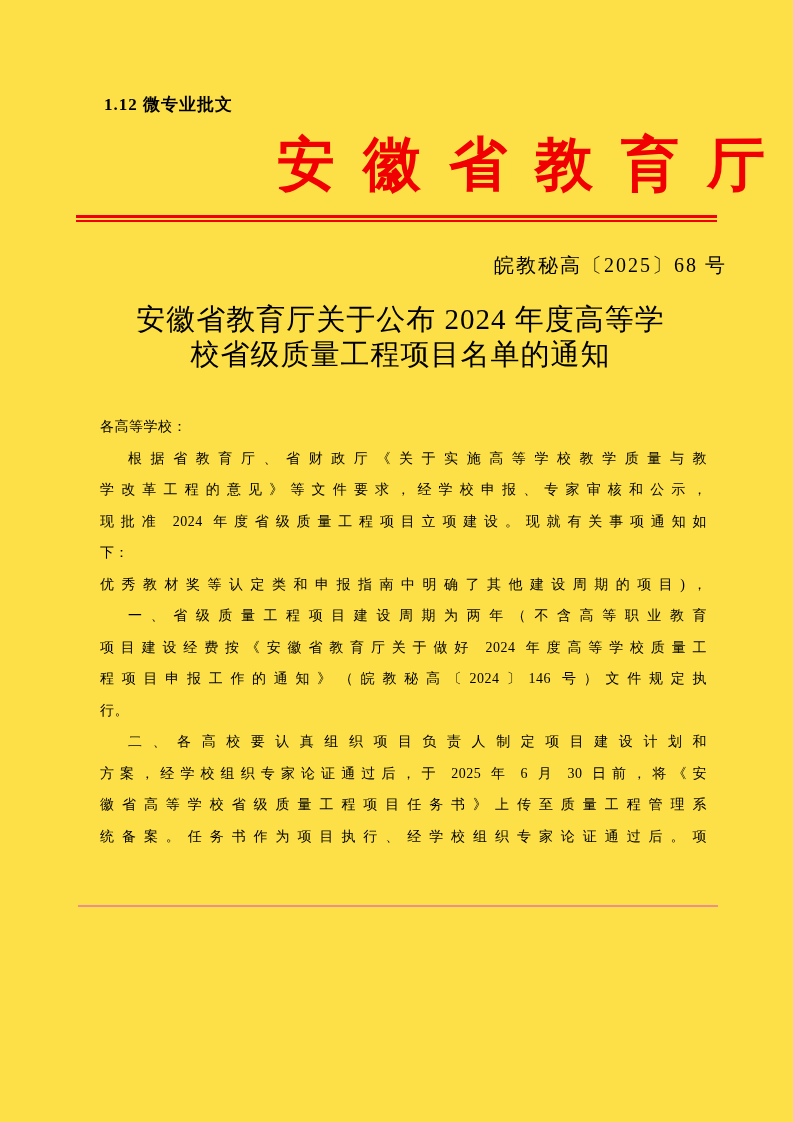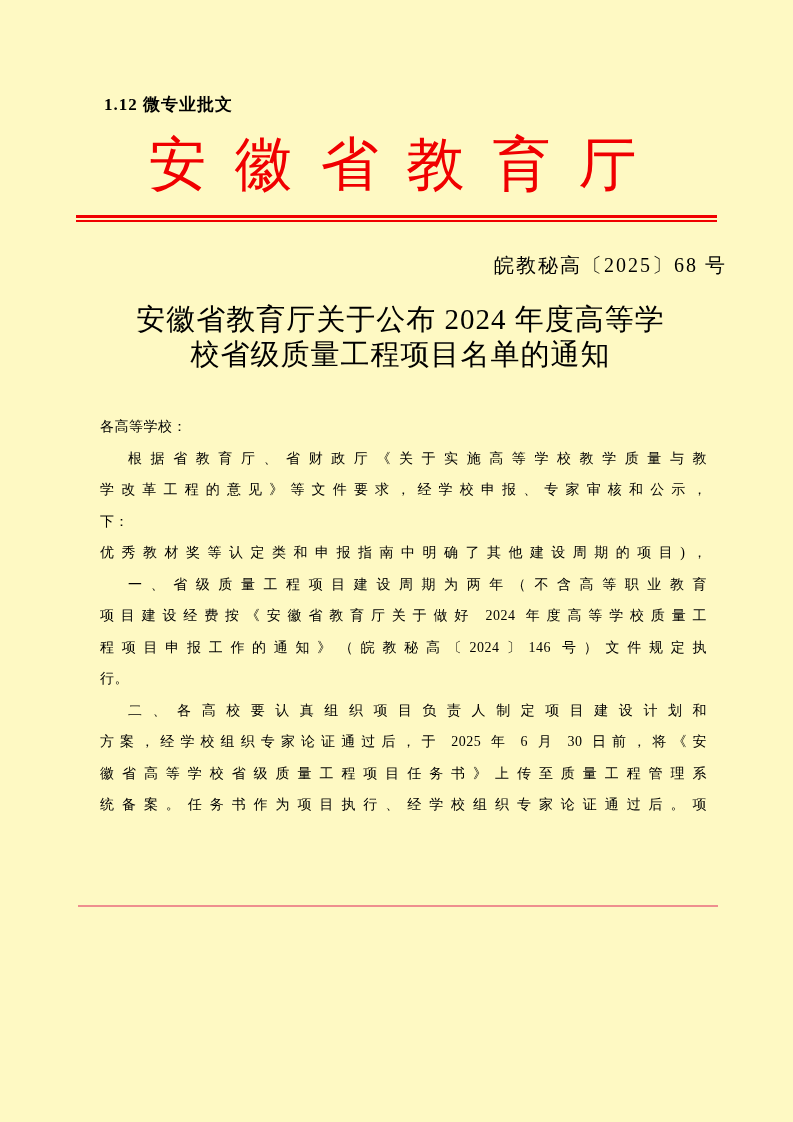--- a/index.html
+++ b/index.html
@@ -1,43 +1,43 @@
 <!DOCTYPE html>
 <html style="--red: #f00000; --footer_line: #ee8f8f;"><head>
 <meta charset="utf-8">
 <style>
   * { margin: 0; padding: 0; box-sizing: border-box; }
   html, body { background: #ffffff; }
   .page {
     position: relative;
     width: 793px;
     height: 1122px;
-    background: #fef9c3;
+    background: #fde047;
     color: #000000;
     font-family: "Liberation Serif", "DejaVu Serif", serif;
     overflow: hidden;
     margin: 0 auto;
   }
   .doc-heading {
     position: absolute;
     left: 104px;
     top: 93px;
     font-size: 17px;
     font-weight: bold;
     letter-spacing: 1px;
   }
   .letterhead {
     position: absolute;
     left: 0;
     right: 0;
     top: 130px;
-    text-align: center;
+    text-align: right;
     font-size: 58px;
     line-height: 70px;
-    font-weight: 400;
+    font-weight: 700;
     color: var(--red, #f00000);
     letter-spacing: 28px;
     padding-left: 20px; 
     white-space: nowrap;
   }
   .red-rule {
     position: absolute;
     left: 76px;
     width: 641px;
     top: 215px;
@@ -104,20 +104,21 @@
   <div class="notice-title">
     <div>安徽省教育厅关于公布 2024 年度高等学</div>
     <div>校省级质量工程项目名单的通知</div>
   </div>
 
   <div class="body-text">
     <div class="bl">各高等学校：</div>
 
     <div class="bl just ind">根据省教育厅、省财政厅《关于实施高等学校教学质量与教</div>
     <div class="bl just">学改革工程的意见》等文件要求，经学校申报、专家审核和公示，</div>
+    <div class="bl just">现批准 2024 年度省级质量工程项目立项建设。现就有关事项通知如</div>
     <div class="bl">下：</div>
 
     <div class="bl just">优秀教材奖等认定类和申报指南中明确了其他建设周期的项目)，</div>
     <div class="bl just ind">一、省级质量工程项目建设周期为两年（不含高等职业教育</div>
     <div class="bl just">项目建设经费按《安徽省教育厅关于做好 2024 年度高等学校质量工</div>
     <div class="bl just">程项目申报工作的通知》（皖教秘高〔2024〕146 号）文件规定执</div>
     <div class="bl">行。</div>
 
     <div class="bl just ind">二、各高校要认真组织项目负责人制定项目建设计划和</div>
     <div class="bl just">方案，经学校组织专家论证通过后，于 2025 年 6 月 30 日前，将《安</div>

